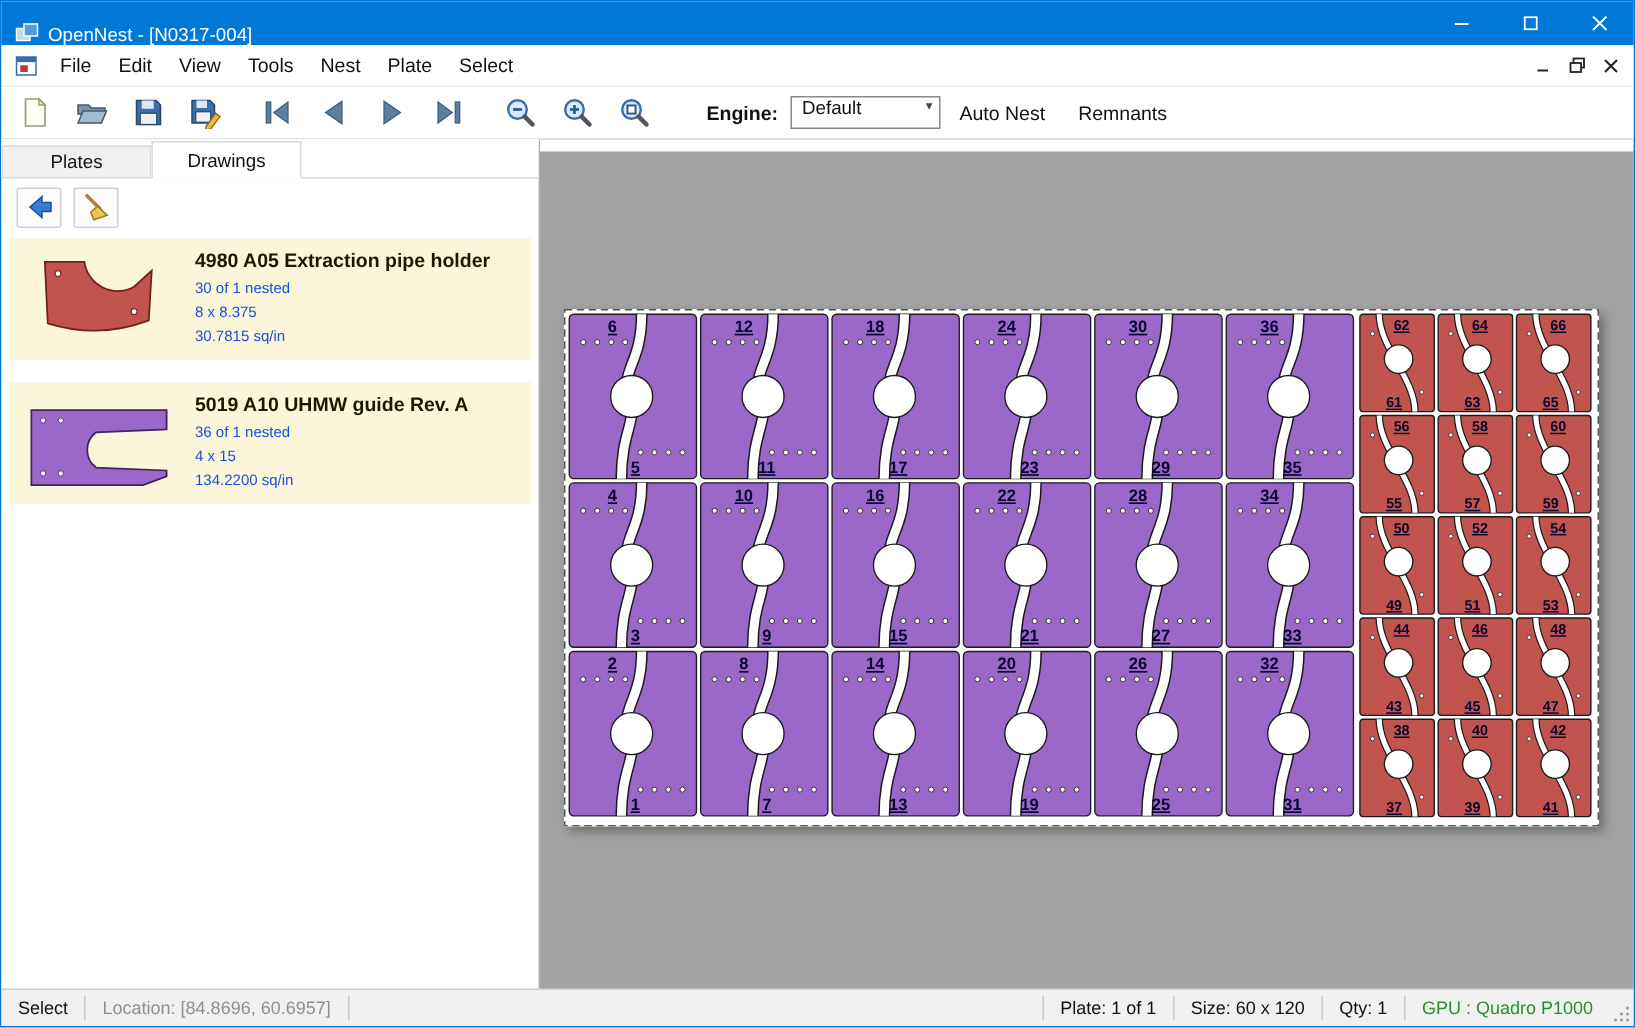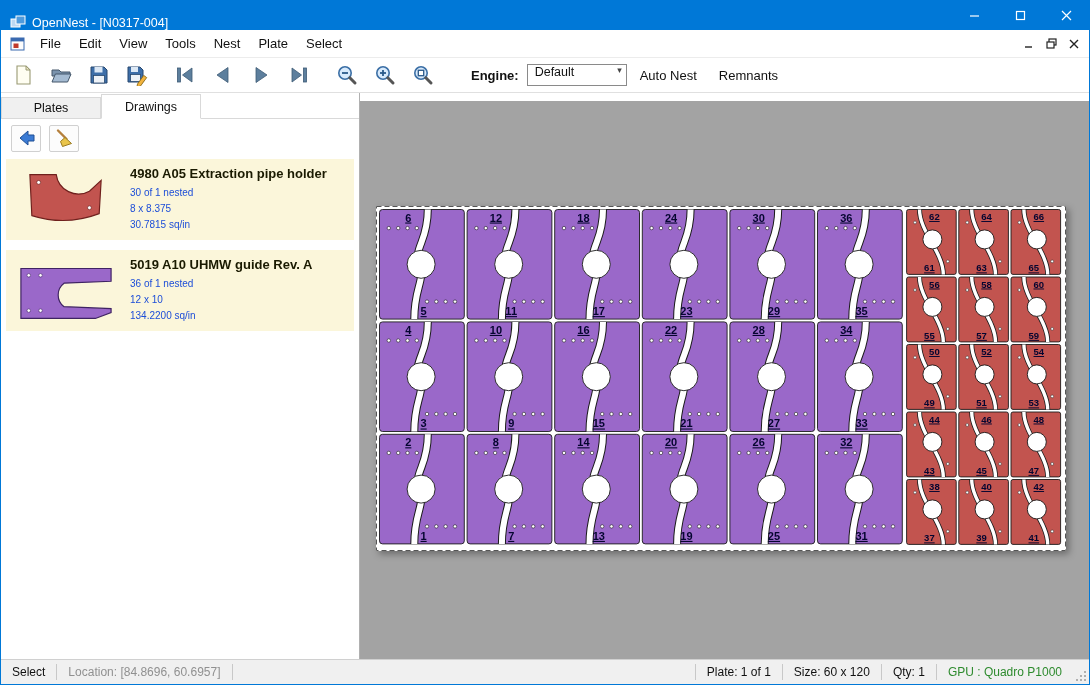--- a/index.html
+++ b/index.html
@@ -35,21 +35,21 @@
 
   
   .main{flex:1;display:flex;min-height:0}
   .sidebar{flex:0 0 359px;background:#fff;border-right:1px solid #b0b0b0;display:flex;flex-direction:column}
   .tabstrip{flex:0 0 25px;display:flex;align-items:flex-end;border-bottom:1px solid #d9d9d9;background:#fff}
   .tab{min-width:100px;height:21px;display:flex;align-items:center;justify-content:center;border:1px solid #d9d9d9;border-bottom:none;background:#f0f0f0;font-size:12.5px}
   .tab.active{height:25px;background:#fff;position:relative;top:1px;border-bottom:1px solid #fff}
   .panel-toolbar{flex:0 0 38px;display:flex;align-items:center;gap:8px;padding:5px 10px}
   .panel-btn{width:30px;height:27px;border:1px solid #d0d0d0;background:#fcfcfc;display:flex;align-items:center;justify-content:center;border-radius:2px}
   .drawing-list{flex:1;padding:2px 5px;overflow:hidden}
-  .drawing-item{background:#fbf6da;display:flex;gap:12px;padding:7px 8px;margin-bottom:10px;align-items:flex-start}
+  .drawing-item{background:#fbf6da;display:flex;gap:12px;padding:7px 8px;margin-bottom:15px;align-items:flex-start}
   .thumb-wrap{width:104px;flex:0 0 104px;display:flex;justify-content:center;padding-top:4px}
   .d-title{font-weight:bold;font-size:13px;margin-bottom:4px;color:#1a1a00}
   .d-sub{color:#1d4ed8;font-size:10px;line-height:16px}
 
   
   .canvas{flex:1;position:relative;background:#a3a3a3;overflow:hidden}
   .canvas-top-strip{position:absolute;top:0;left:0;right:0;height:8px;background:#fff}
   .plate{position:absolute;left:16px;top:113px;width:690px;height:345px;background:#fff;box-shadow:3px 3px 7px rgba(0,0,0,0.35)}
   .plate svg{display:block;width:690px;height:345px}
 
@@ -265,21 +265,21 @@
               <path d="M4,7 L96,7 L96,20 L48,22 A15,15 0 0 0 48,46 L96,48 L96,52 L80,58 L4,58 Z" fill="#9a68c9" stroke="#3f2363" stroke-width="1.2"></path>
               <circle cx="12" cy="14" r="1.8" fill="#fff" stroke="#3f2363" stroke-width="0.6"></circle>
               <circle cx="24" cy="14" r="1.8" fill="#fff" stroke="#3f2363" stroke-width="0.6"></circle>
               <circle cx="12" cy="50" r="1.8" fill="#fff" stroke="#3f2363" stroke-width="0.6"></circle>
               <circle cx="24" cy="50" r="1.8" fill="#fff" stroke="#3f2363" stroke-width="0.6"></circle>
             </svg>
           </div>
           <div class="meta">
             <div class="d-title">5019 A10 UHMW guide Rev. A</div>
             <div class="d-sub">36 of 1 nested</div>
-            <div class="d-sub">12 x 10</div>
+            <div class="d-sub">4 x 15</div>
             <div class="d-sub">134.2200 sq/in</div>
           </div>
         </div>
 
       </div>
     </div>
 
     <div class="canvas">
       <div class="canvas-top-strip"></div>
       <div class="plate">

